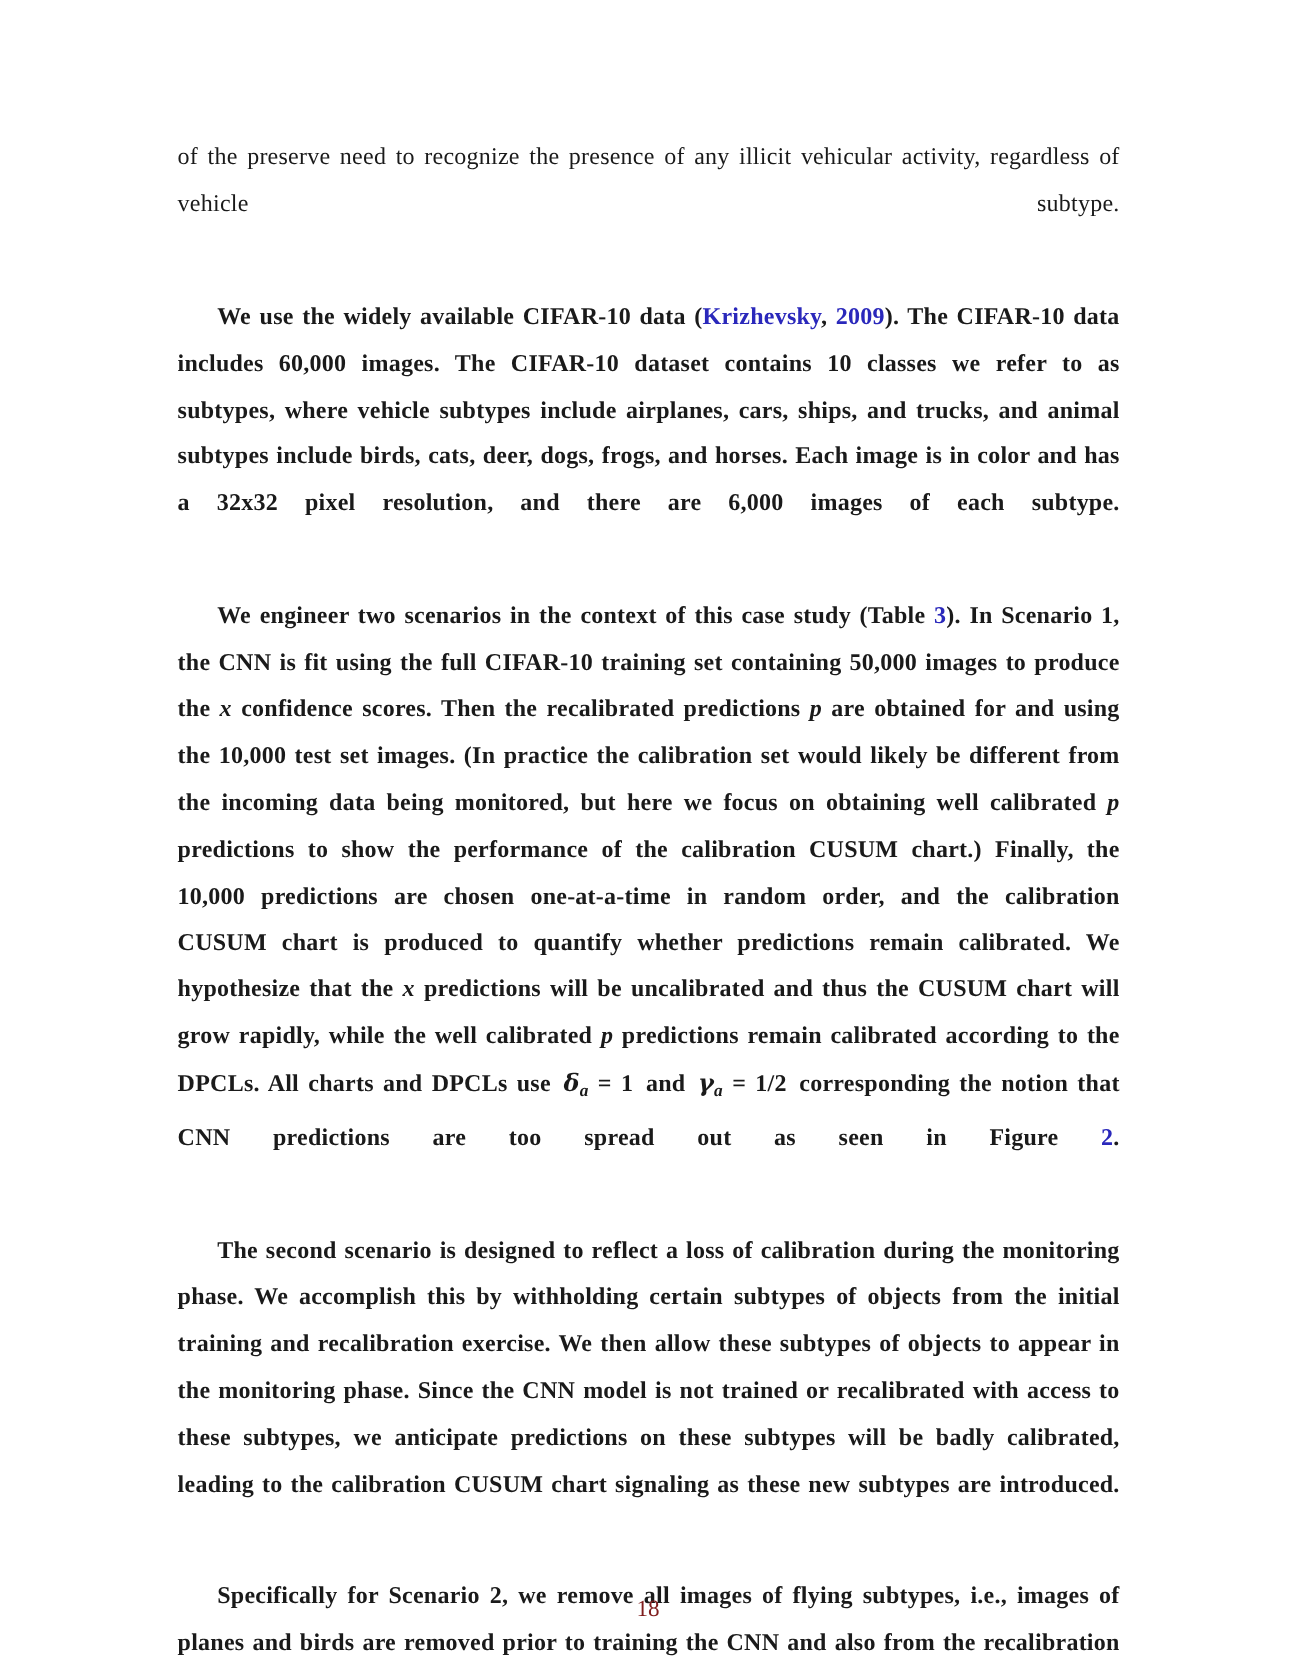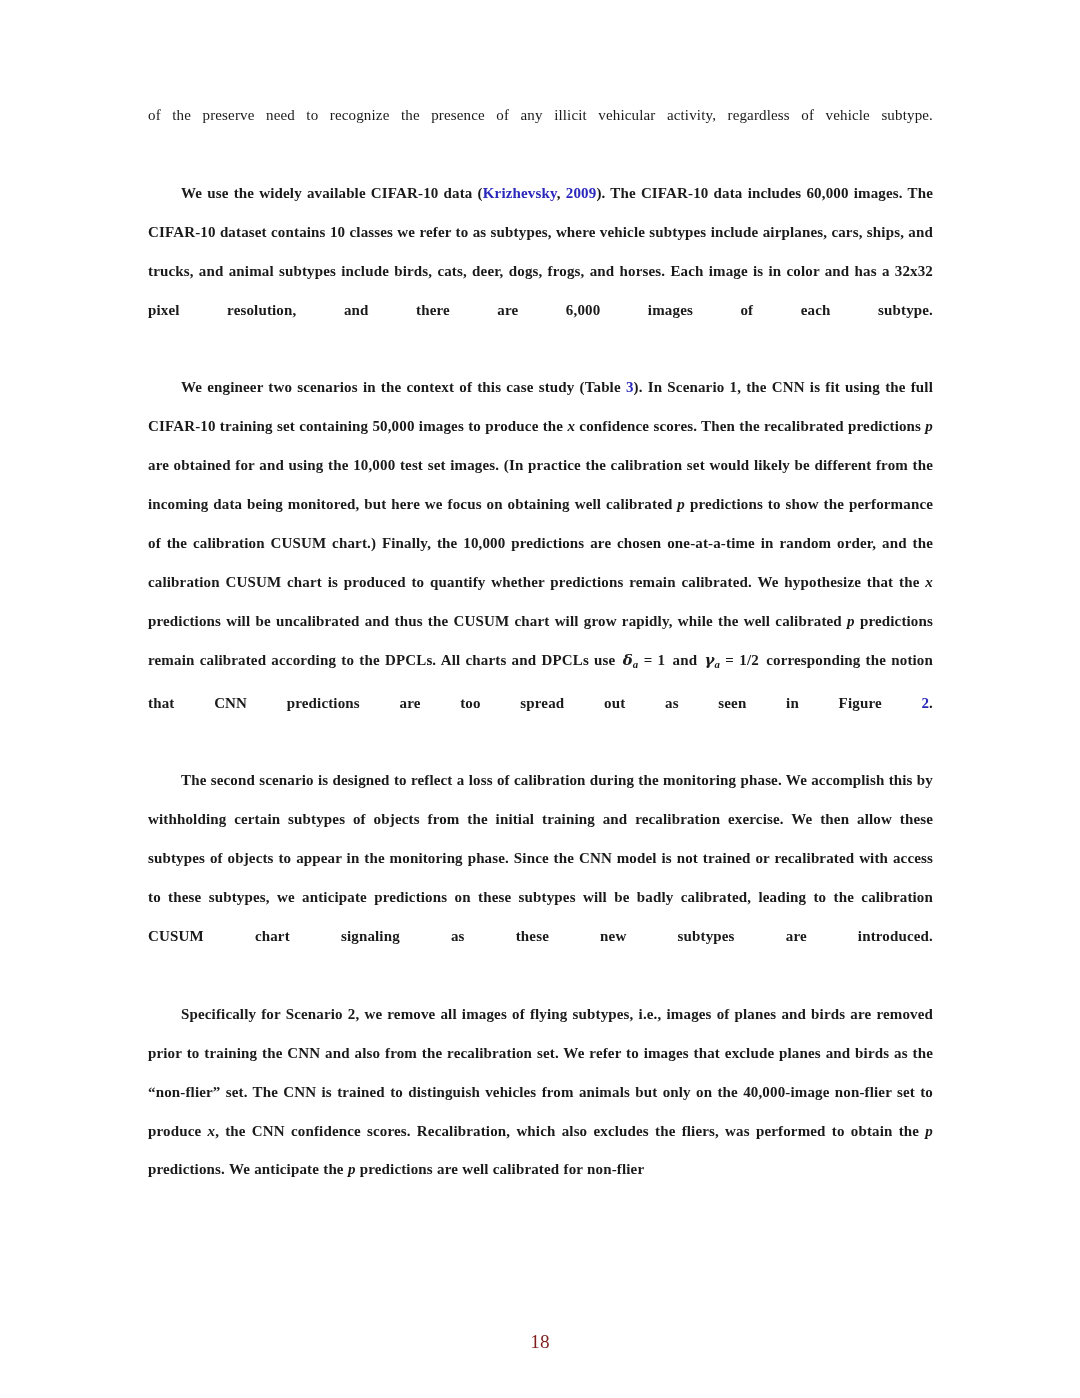--- a/index.html
+++ b/index.html
@@ -27,22 +27,22 @@
   }
 
   #textblock {
     position: absolute;
     left: 148px;
     top: 96px;
     width: 785px;
   }
 
   p.para {
-    margin: 0 0 0 0;
-    font-size: 15px;
+    margin: 16px 0 0 0;
+    font-size: 20px;
     line-height: 38.9px;
     text-align: justify;
     text-justify: inter-word;
     -webkit-hyphens: none;
     hyphens: none;
     text-indent: 0;
     color: #1a1a1a;
     letter-spacing: 0.01em;
     word-spacing: 0.02em;
   }

